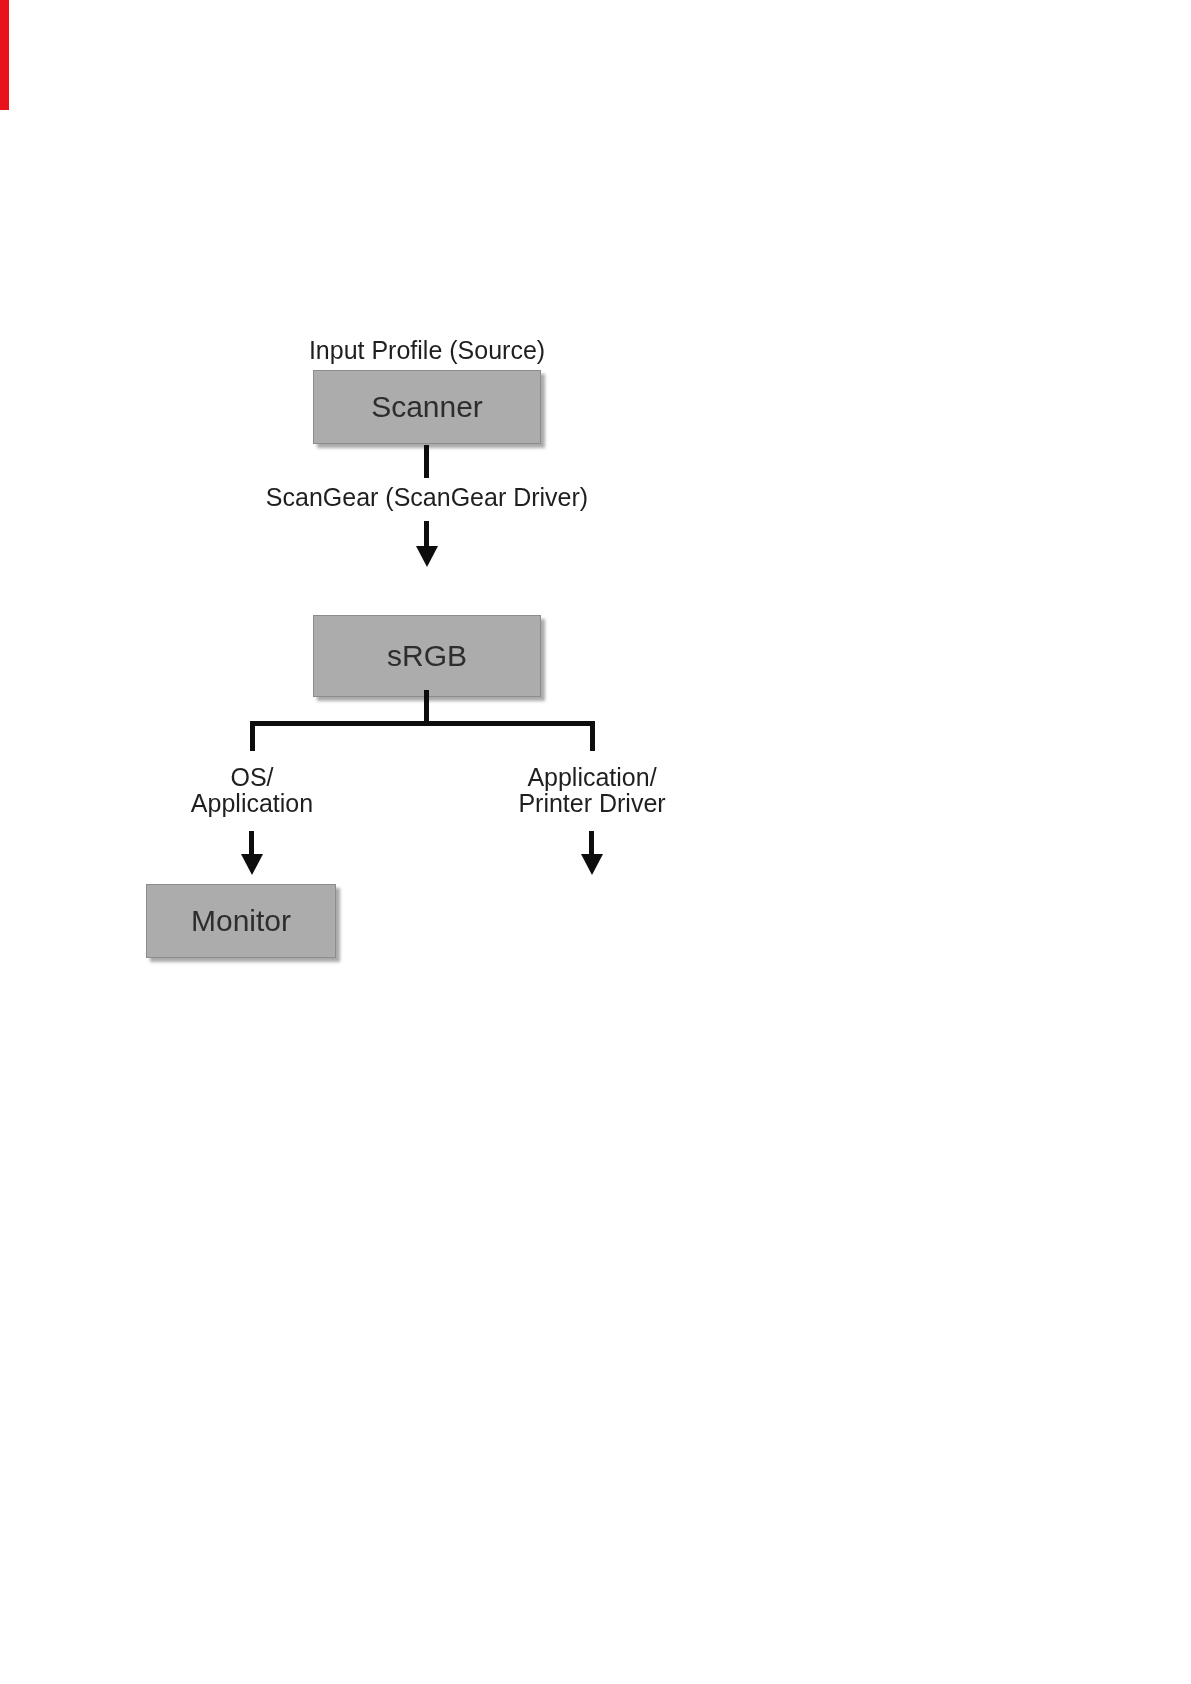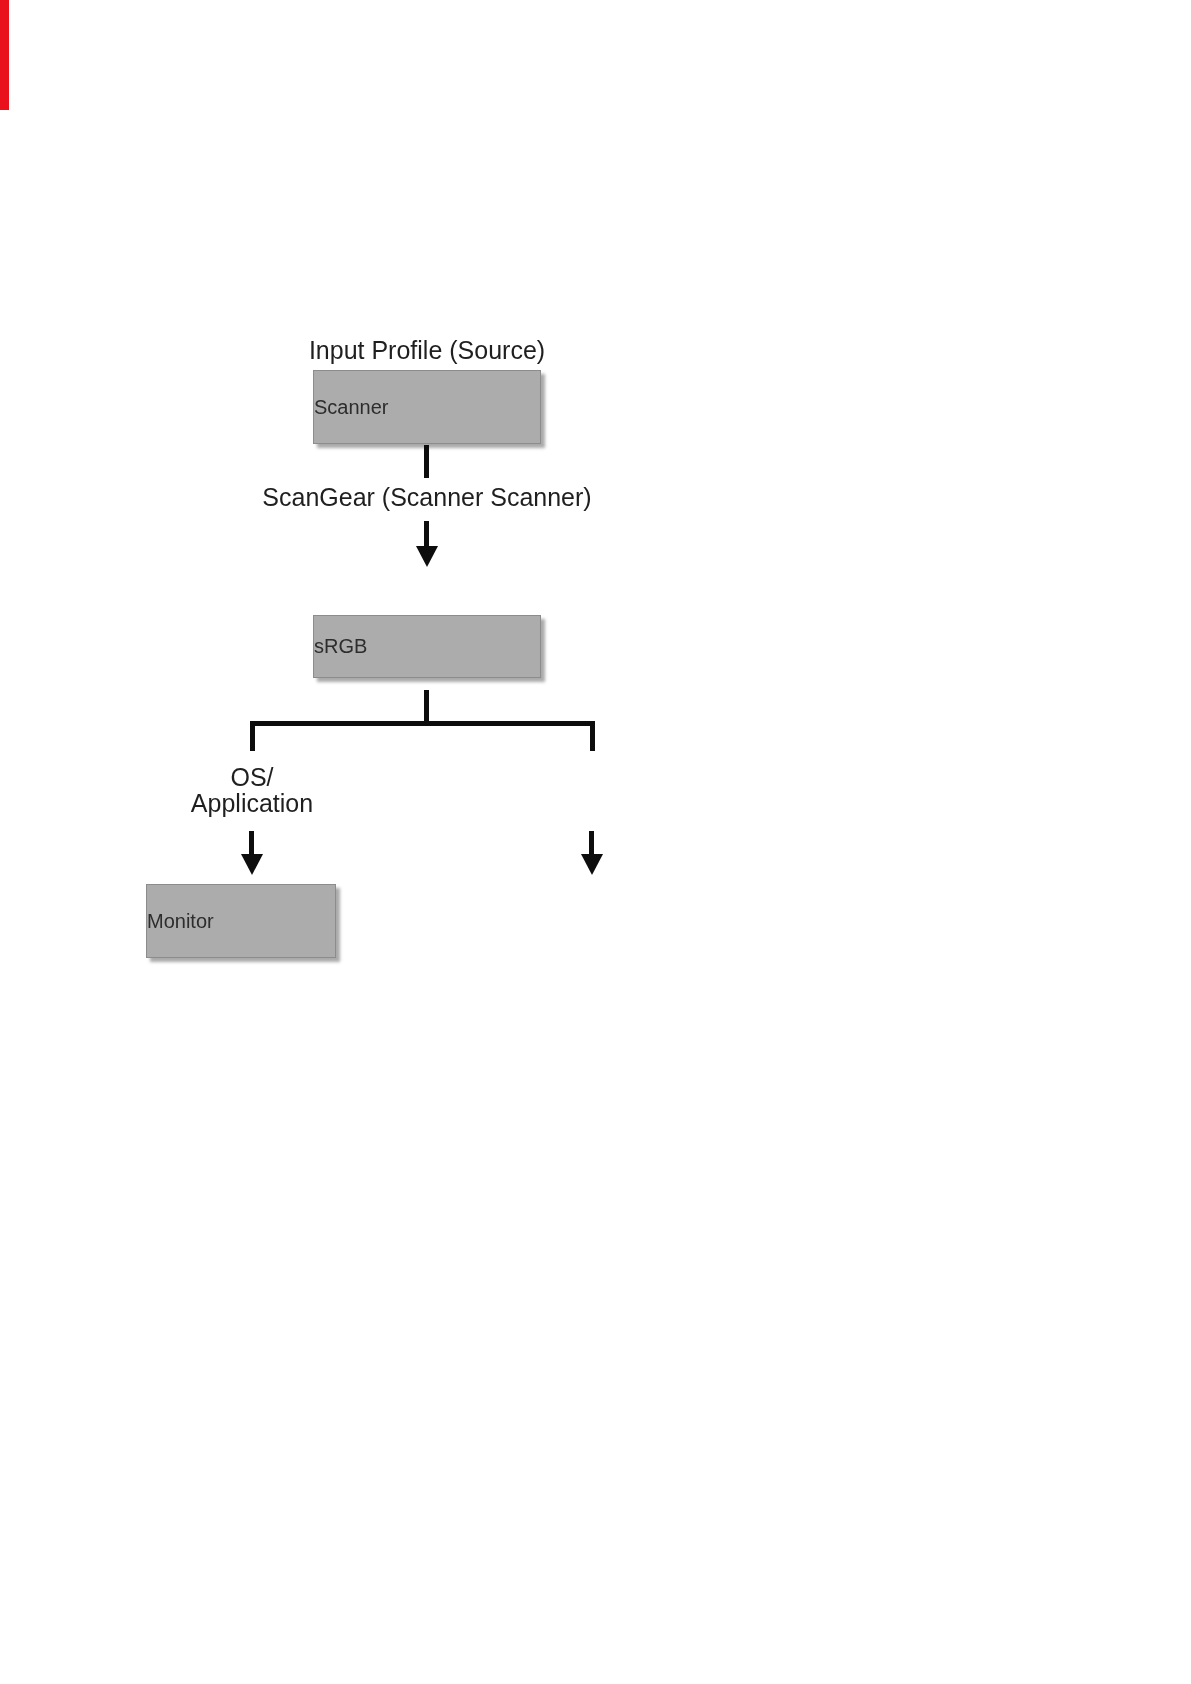--- a/index.html
+++ b/index.html
@@ -37,23 +37,23 @@
     text-align: center;
     white-space: nowrap;
   }
   .node-box {
     position: absolute;
     background: var(--box-fill);
     border: 1px solid var(--box-border);
     box-shadow: 4px 4px 3px var(--shadow);
     display: flex;
     align-items: center;
-    justify-content: flex-start;
+    justify-content: center;
     color: var(--node-text);
-    font-size: 20px;
+    font-size: 30px;
   }
   .vline, .hline {
     position: absolute;
     background: var(--line);
   }
   .vline { width: 5px; }
   .hline { height: 5px; }
   .arrow-head {
     position: absolute;
     width: 0; height: 0;
@@ -70,40 +70,44 @@
   <div class="edge-marker"></div>
 
   <div class="flow-label" style="left:227px; top:337px; width:400px;">Input Profile (Source)</div>
 
   <div class="node-box" style="left:313px; top:370px; width:228px; height:74px;">
     <span>Scanner</span>
   </div>
 
   <div class="vline" style="left:424px; top:445px; height:33px;"></div>
 
-  <div class="flow-label" style="left:177px; top:484px; width:500px;">ScanGear (Scanner Scanner)</div>
+  <div class="flow-label" style="left:177px; top:484px; width:500px;">ScanGear (ScanGear Driver)</div>
 
   <div class="vline" style="left:424px; top:521px; height:26px;"></div>
   <div class="arrow-head" style="left:416px; top:546px;"></div>
 
 
-  <div class="node-box" style="left:313px; top:615px; width:228px; height:63px;">
+  <div class="node-box" style="left:313px; top:615px; width:228px; height:82px;">
     <span>sRGB</span>
   </div>
 
   <div class="vline" style="left:424px; top:690px; height:31px;"></div>
   <div class="hline" style="left:250px; top:721px; width:345px;"></div>
   <div class="vline" style="left:250px; top:721px; height:30px;"></div>
   <div class="vline" style="left:590px; top:721px; height:30px;"></div>
 
   <div class="flow-label" style="left:102px; top:764px; width:300px;">
     <div>OS/</div>
     <div>Application</div>
   </div>
 
+  <div class="flow-label" style="left:442px; top:764px; width:300px;">
+    <div>Application/</div>
+    <div>Printer Driver</div>
+  </div>
 
   <div class="vline" style="left:249px; top:831px; height:24px;"></div>
   <div class="arrow-head" style="left:241px; top:854px;"></div>
 
   <div class="vline" style="left:589px; top:831px; height:24px;"></div>
   <div class="arrow-head" style="left:581px; top:854px;"></div>
 
   <div class="node-box" style="left:146px; top:884px; width:190px; height:74px;">
     <span>Monitor</span>
   </div>

